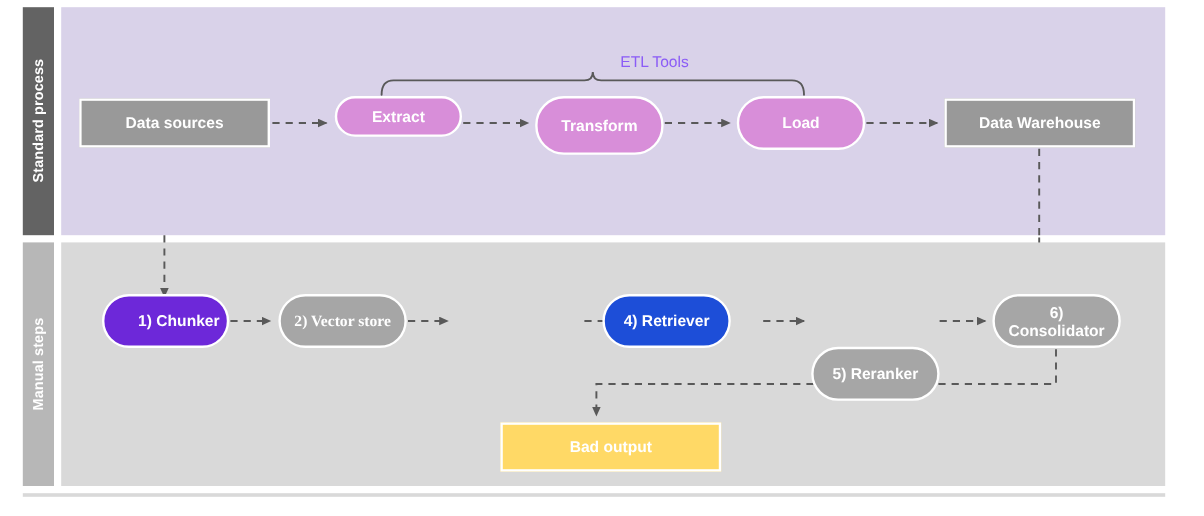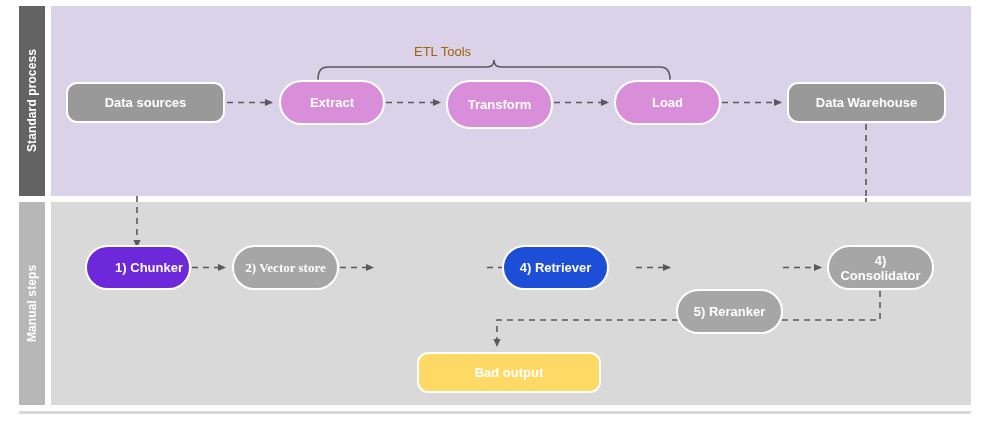--- a/index.html
+++ b/index.html
@@ -40,30 +40,30 @@
     align-items: center;
     justify-content: center;
     text-align: center;
     color: #ffffff;
     font-weight: bold;
     font-size: 13px;
     line-height: 15px;
     box-sizing: border-box;
     border: 2px solid #ffffff;
   }
-  .node.rect { border-radius: 11px; }
+  .node.rect { border-radius: 0; }
   .node.pill { border-radius: 24px; }
   .node-label { display: block; padding: 0 6px; }
   .brace-label {
     position: absolute;
     font-size: 13px;
     font-weight: normal;
-    color: #a16207;
+    color: #8b5cf6;
     white-space: nowrap;
-    text-align: left;
+    text-align: right;
   }
   svg.conn {
     position: absolute;
     left: 0;
     top: 0;
     width: 1003px;
     height: 430px;
     overflow: visible;
     pointer-events: none;
   }
@@ -120,21 +120,21 @@
       <line x1="487" y1="267.5" x2="522" y2="267.5" marker-end="url(#arrow)"></line>
       <line x1="636" y1="267.5" x2="670" y2="267.5" marker-end="url(#arrow)"></line>
       <line x1="783" y1="267.5" x2="821" y2="267.5" marker-end="url(#arrow)"></line>
     </g>
   </svg>
 
   <div class="node rect" style="left:66px; top:82px; width:159px; height:41px; background:#999999;">
     <span class="node-label">Data sources</span>
   </div>
 
-  <div class="node pill" style="left:279px; top:80px; width:106px; height:45px; background:#d88ed9;">
+  <div class="node pill" style="left:279px; top:80px; width:106px; height:34px; background:#d88ed9;">
     <span class="node-label">Extract</span>
   </div>
 
   <div class="node pill" style="left:446px; top:80px; width:107px; height:49px; background:#d88ed9;">
     <span class="node-label">Transform</span>
   </div>
 
   <div class="node pill" style="left:614px; top:80px; width:107px; height:45px; background:#d88ed9;">
     <span class="node-label">Load</span>
   </div>
@@ -156,21 +156,21 @@
 
   <div class="node pill" style="left:502px; top:245px; width:107px; height:45px; background:#1d4ed8;">
     <span class="node-label">4) Retriever</span>
   </div>
 
   <div class="node pill" style="left:676px; top:245px; width:107px; height:45px; background:#a6a6a6;margin-top:44px;">
     <span class="node-label">5) Reranker</span>
   </div>
 
   <div class="node pill" style="left:827px; top:245px; width:107px; height:45px; background:#a6a6a6;">
-    <span class="node-label">4) Consolidator</span>
+    <span class="node-label">6) Consolidator</span>
   </div>
 
   <div class="node rect" style="left:417px; top:352px; width:184px; height:41px; background:#ffd966;">
     <span class="node-label">Bad output</span>
   </div>
 
   <div class="divider" style="left:19px; top:411px; width:952px; height:3px;"></div>
 
 </div>
 

